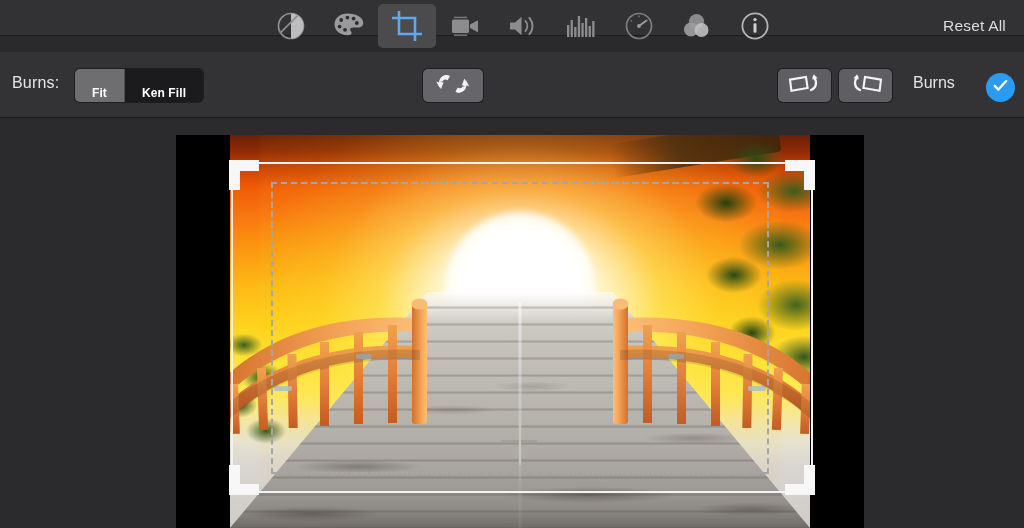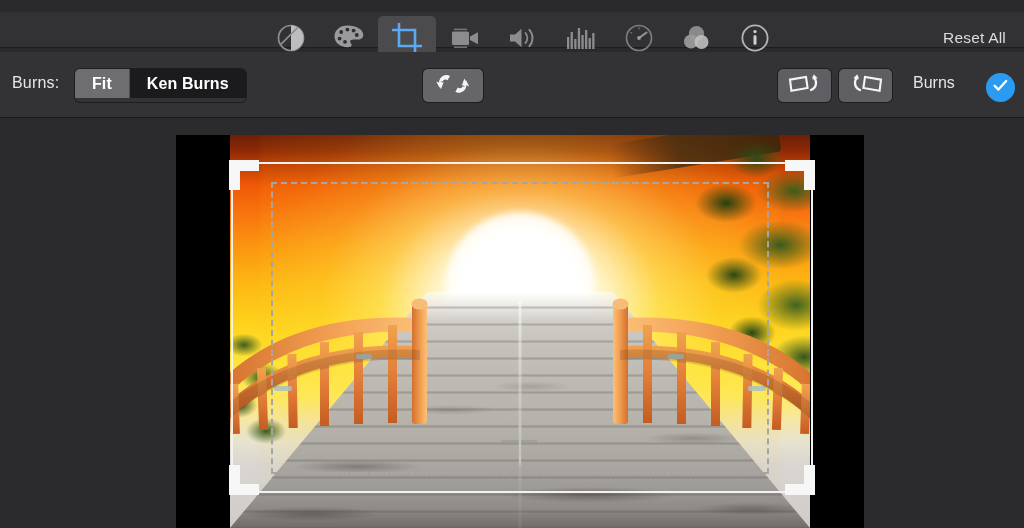--- a/index.html
+++ b/index.html
@@ -8,21 +8,21 @@
   body{
     background:#2a2a2c;
     font-family:"Liberation Sans", sans-serif;
     -webkit-font-smoothing:antialiased;
     color:#e8e8e8;
   }
   #app{ position:relative; width:1024px; height:528px; }
 
   
   .toolbar{
-    position:absolute; left:0; top:12px; width:1024px; height:36px;
+    position:absolute; left:0; top:0; width:1024px; height:36px;
     background:#323234;
     border-bottom:1px solid #1d1d1f;
     display:flex; align-items:center;
   }
   .toolbar-icons{
     position:absolute; left:262px; top:0; height:52px;
     display:flex; align-items:center; gap:0px;
   }
   .tb-btn{
     width:58px; height:44px;
@@ -50,23 +50,23 @@
     font-size:16px; color:#e6e6e6; letter-spacing:0.2px;
   }
   .seg{
     position:absolute; left:75px; top:69px;
     height:33px; display:flex;
     border-radius:5px; overflow:hidden;
     box-shadow:0 0 0 1px #1e1e20;
   }
   .seg-item{
     display:flex; align-items:center; justify-content:center;
-    padding:0 17px; height:29px;
+    padding:0 17px; height:47px;
     background:#6e6e70;
-    color:#ffffff; font-size:16px; font-weight:bold;
+    color:#ffffff; font-size:12px; font-weight:bold;
     cursor:pointer;
     border-right:1px solid #4e4e50;
     letter-spacing:0.1px;
   }
   .seg-item:last-child{ border-right:none; }
   .seg-item.selected{ background:#1b1b1d; }
 
   .swap-btn{
     position:absolute; left:423px; top:69px;
     width:60px; height:33px;
@@ -397,21 +397,21 @@
 
     <div class="reset-all">Reset All</div>
   </div>
 
   <div class="stylebar"></div>
 
   <div class="style-label">Burns:</div>
 
   <div class="seg">
     <div class="seg-item">Fit</div>
-    <div class="seg-item selected">Ken Burns</div>
+    <div class="seg-item selected">Ken Fill</div>
   </div>
 
   <div class="swap-btn">
     <span>
       <svg width="34" height="22" viewBox="0 0 34 22">
         <path d="M13.6 3.2 C8.6 1.2 3.4 4.0 3.0 9.4 L6.4 8.0 L3.6 14.8 L0.2 8.6 L3.0 9.4" fill="#f4f4f4"></path>
         <path d="M4.2 6.2 C6.0 2.4 10.6 0.8 14.0 3.0 L11.6 7.2 C9.8 6.1 7.6 6.6 6.6 8.4 Z" fill="#f4f4f4"></path>
         <path d="M2.0 10.0 L7.6 9.2 L5.0 16.2 Z" fill="#f4f4f4"></path>
         <path d="M19.8 18.8 C25.0 20.6 30.2 17.6 30.4 12.2 L27.0 13.8 L30.0 7.0 L33.2 13.4 L30.4 12.2" fill="#f4f4f4"></path>
         <path d="M29.2 15.6 C27.4 19.4 22.8 21.0 19.4 18.8 L21.8 14.6 C23.6 15.7 25.8 15.2 26.8 13.4 Z" fill="#f4f4f4"></path>

